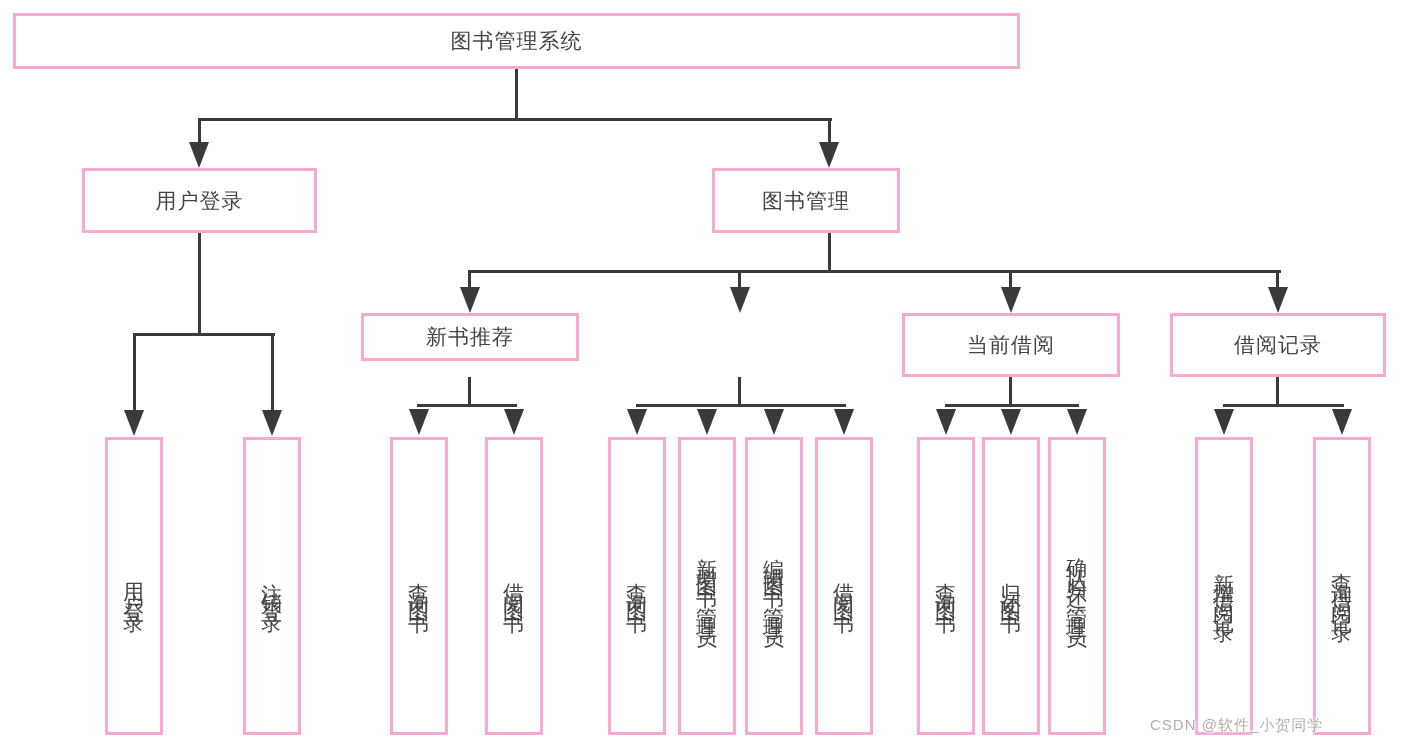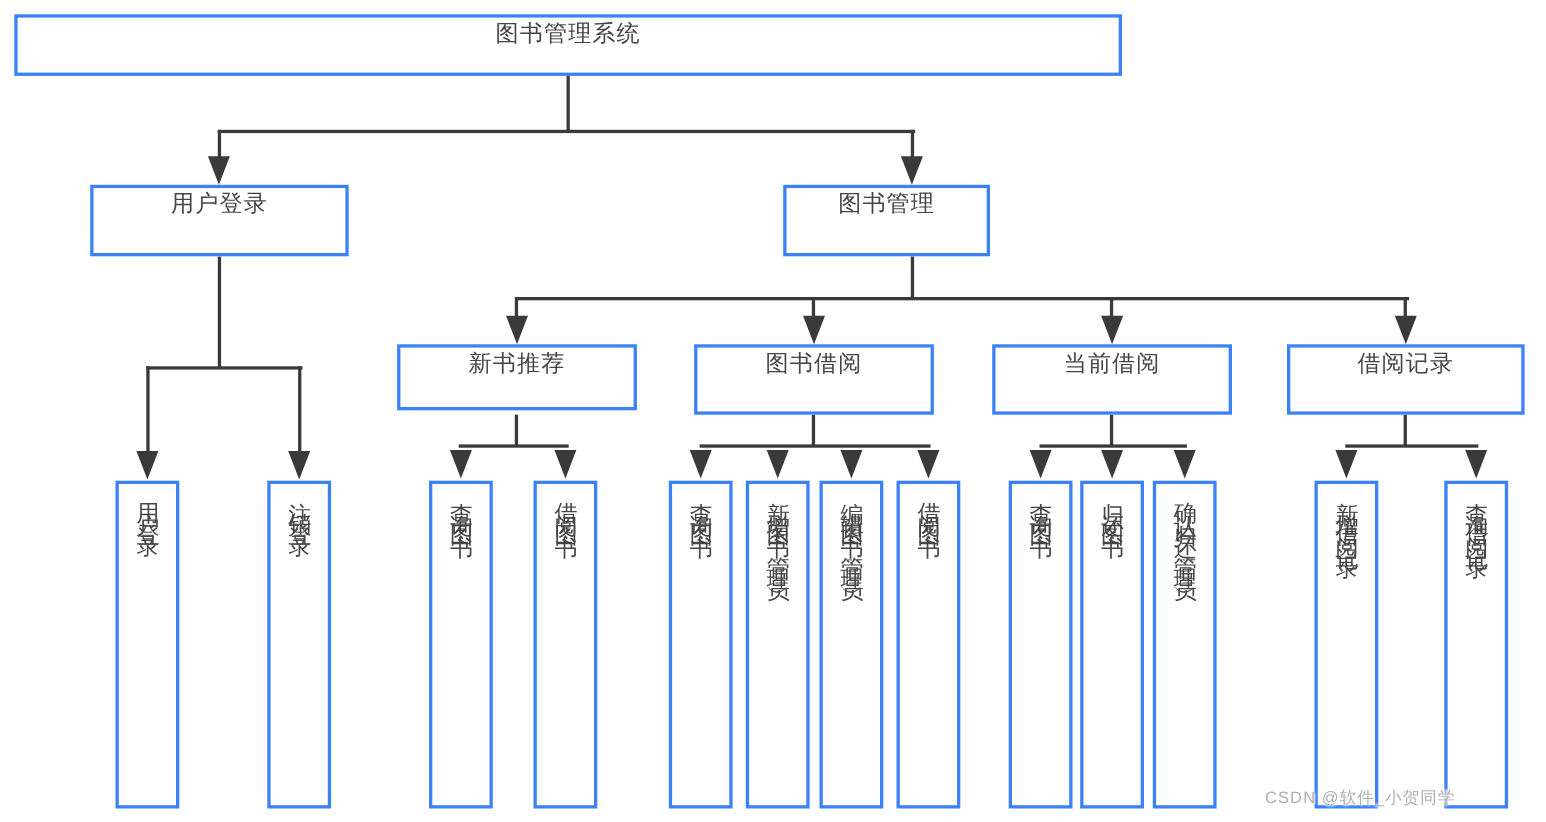--- a/index.html
+++ b/index.html
@@ -11,23 +11,24 @@
   .canvas {
     position: relative;
     width: 1405px;
     height: 747px;
     background: #ffffff;
     overflow: hidden;
   }
   .box {
     position: absolute;
     box-sizing: border-box;
-    border: 3px solid #3b82f6;
+    border: 3px solid #f9a8d4;
     background: #ffffff;
     display: flex;
+    align-items: center;
     justify-content: center;
     z-index: 2;
   }
   .hlabel {
     font-size: 21px;
     color: #454545;
     letter-spacing: 1px;
     white-space: nowrap;
   }
   .vlabel {
@@ -98,25 +99,22 @@
   <div class="line" style="left:469px;top:270px;width:812px;height:3px;"></div>
   <div class="line" style="left:468px;top:270px;width:3px;height:19px;"></div>
   <div class="arrow" style="left:460px;top:287px;"></div>
   <div class="line" style="left:738px;top:270px;width:3px;height:19px;"></div>
   <div class="arrow" style="left:730px;top:287px;"></div>
   <div class="line" style="left:1009px;top:270px;width:3px;height:19px;"></div>
   <div class="arrow" style="left:1001px;top:287px;"></div>
   <div class="line" style="left:1276px;top:270px;width:3px;height:19px;"></div>
   <div class="arrow" style="left:1268px;top:287px;"></div>
 
-  <div class="box" style="left:361px;top:313px;width:218px;height:60px;">
+  <div class="box" style="left:361px;top:313px;width:218px;height:48px;">
     <span class="hlabel">新书推荐</span>
-  </div>
-  <div class="box" style="left:631px;top:313px;width:218px;height:64px;">
-    <span class="hlabel">图书借阅</span>
   </div>
   <div class="box" style="left:1170px;top:313px;width:216px;height:64px;">
     <span class="hlabel">借阅记录</span>
   </div>
   <div class="box" style="left:902px;top:313px;width:218px;height:64px;">
     <span class="hlabel">当前借阅</span>
   </div>
 
   <div class="line" style="left:468px;top:377px;width:3px;height:29px;"></div>
   <div class="line" style="left:417px;top:404px;width:100px;height:3px;"></div>

